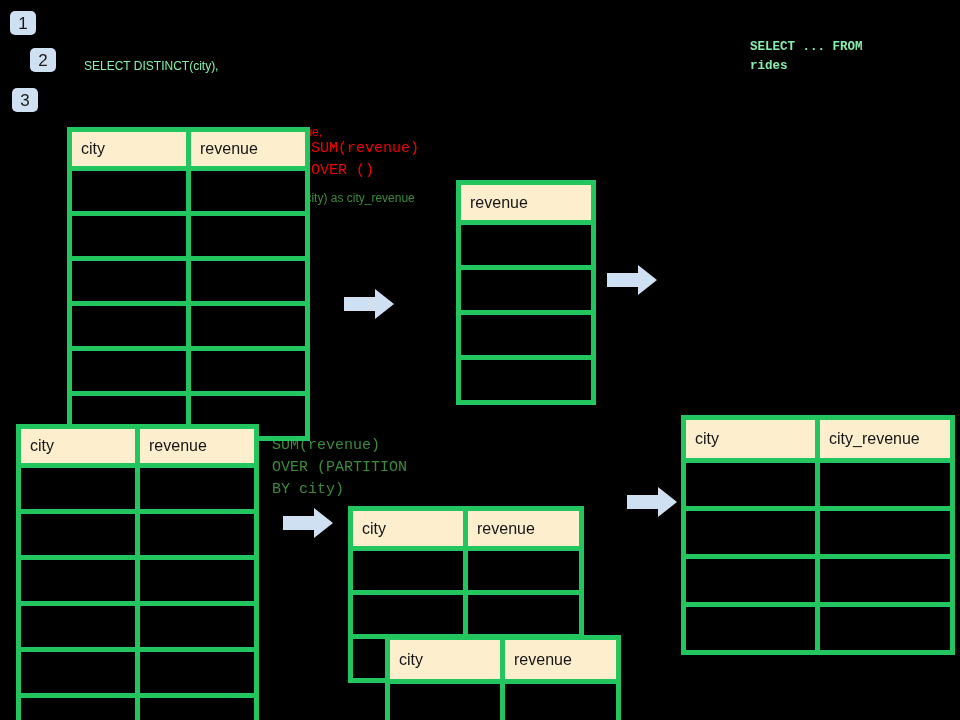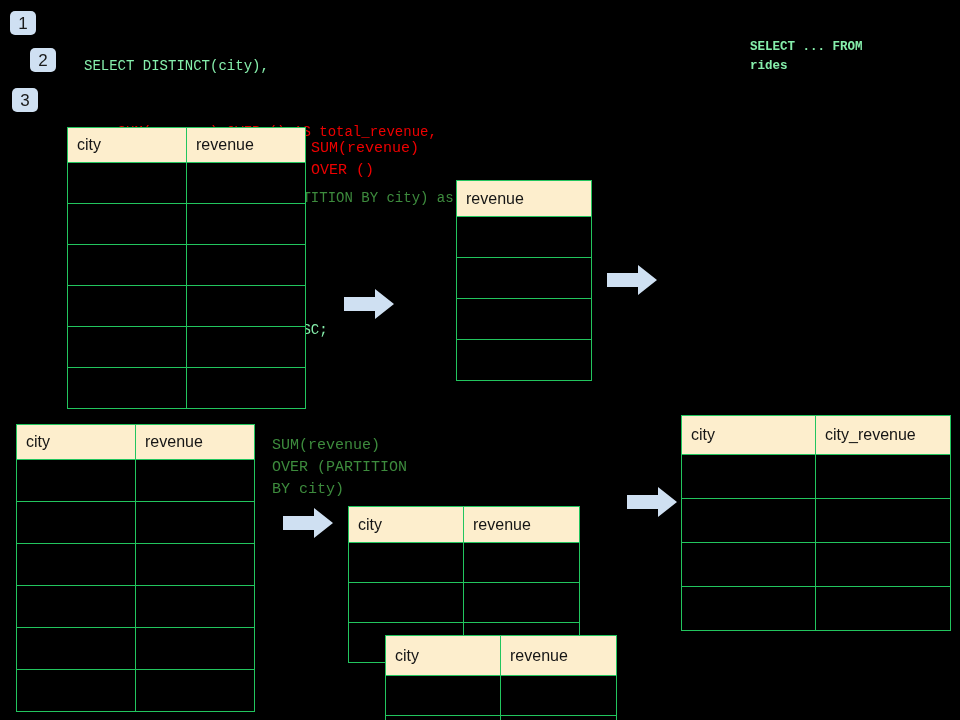--- a/index.html
+++ b/index.html
@@ -29,22 +29,22 @@
     display: flex;
     align-items: center;
     justify-content: center;
     width: 26px;
     height: 24px;
   }
 
   
   .sql-block {
     position: absolute;
-    font-family: Liberation Mono, monospace;
-    font-size: 14px;
+    font-family: Liberation Sans, sans-serif;
+    font-size: 12px;
     line-height: 22px;
     white-space: pre;
     letter-spacing: 0px;
   }
   .sql-line { white-space: pre; }
   .c-purple { color: #86efac; }
   .c-red    { color: #ee0000; }
   .c-green  { color: #3d8b3d; }
 
   
@@ -65,21 +65,21 @@
   }
 
   
   .tbl {
     position: absolute;
     border-collapse: collapse;
     table-layout: fixed;
     background: #000000;
   }
   .tbl th, .tbl td {
-    border: 1px solid #22c55e;
+    border: 5px solid #22c55e;
     padding: 0;
     margin: 0;
   }
   .tbl th {
     background: #fdeecd;
     color: #151515;
     font-family: "Liberation Sans", sans-serif;
     font-weight: normal;
     font-size: 16px;
     text-align: left;

